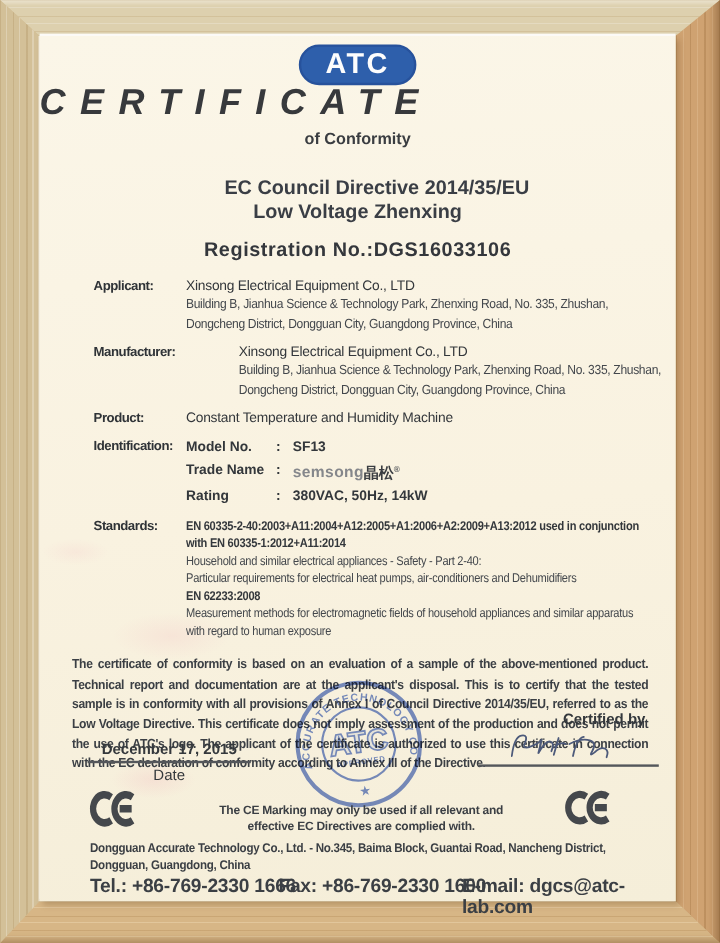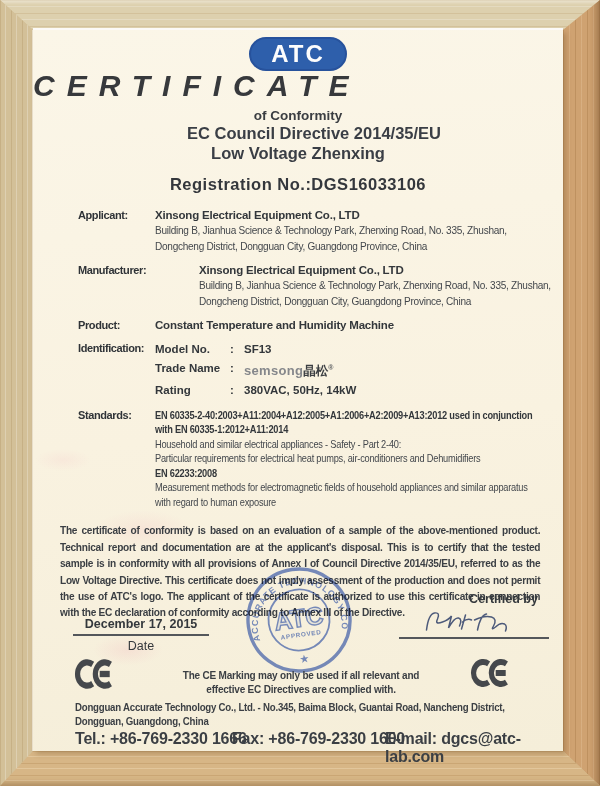--- a/index.html
+++ b/index.html
@@ -35,28 +35,28 @@
     box-shadow:0 -2px 0 rgba(255,255,255,.9), -1px 0 0 rgba(255,255,255,.5), 3px 3px 5px rgba(110,75,35,.30);
     color:#3d4145;}
 
   
   .logo-pill{width:98px;height:34px;margin:7px auto 0;background:#2e5fab;border:2px solid #27529c;border-radius:19px;
     display:flex;align-items:center;justify-content:center;box-sizing:border-box;}
   .logo-pill span{color:#fdfdfd;font-weight:bold;font-size:24px;letter-spacing:2px;line-height:1;}
   .cert-title{margin-top:-2px;font-size:30px;font-weight:bold;color:#37393c;letter-spacing:12px;line-height:34px;font-style:italic;}
   .subtitle{margin-top:5px;text-align:center;font-size:13.5px;font-weight:bold;color:#3a3d41;}
   .directive{text-align:center;font-size:16.5px;font-weight:bold;color:#3a3e45;line-height:20px;}
-  .directive.first{margin-top:0;padding-left:32px;}
+  .directive.first{margin-top:24px;padding-left:32px;}
   .registration{margin-top:12px;text-align:center;font-size:16.5px;font-weight:bold;color:#34373c;letter-spacing:.5px;}
 
   
   .fields{margin:14px 0 0 45px;width:462px;}
   .frow{display:grid;grid-template-columns:77px 385px;align-items:start;}
   .flabel{font-weight:bold;font-size:11px;letter-spacing:-.4px;color:#2f3337;line-height:15px;}
-  .fname{font-weight:bold;font-size:11.5px;letter-spacing:-.2px;color:#33373b;line-height:15px;}
+  .fname{font-weight:normal;font-size:11.5px;letter-spacing:-.2px;color:#33373b;line-height:15px;}
   .addr{font-size:11px;letter-spacing:-.3px;line-height:15.5px;color:#43474c;width:420px;transform:scaleX(.915);transform-origin:left top;} .mb2{margin-bottom:9px;} .mb3{margin-bottom:9px;gap:44px;} .mb4{margin-bottom:10px;}
   .idrows{display:flex;flex-direction:column;gap:3px;}
   .idrow{display:grid;grid-template-columns:75px 14px 1fr;font-weight:bold;font-size:11.5px;line-height:16px;color:#33373b;}
   .semsong{font-weight:bold;font-size:13px;letter-spacing:.3px;color:#85878b;}
   .cjk{font-weight:bold;font-size:12.5px;color:#3b3e42;margin-top:13px;}
   .reg-mark{font-size:7px;vertical-align:super;color:#55585c;}
   .stdtext{width:437px;transform:scaleX(.88);transform-origin:left top;font-size:10.5px;letter-spacing:-.25px;line-height:14.5px;color:#43474c;}
   .stdtext .b{font-weight:bold;color:#33373b;}
 
   .bodypara{margin:13px 0 0 27px;width:522px;transform:scaleX(.92);transform-origin:left top;

